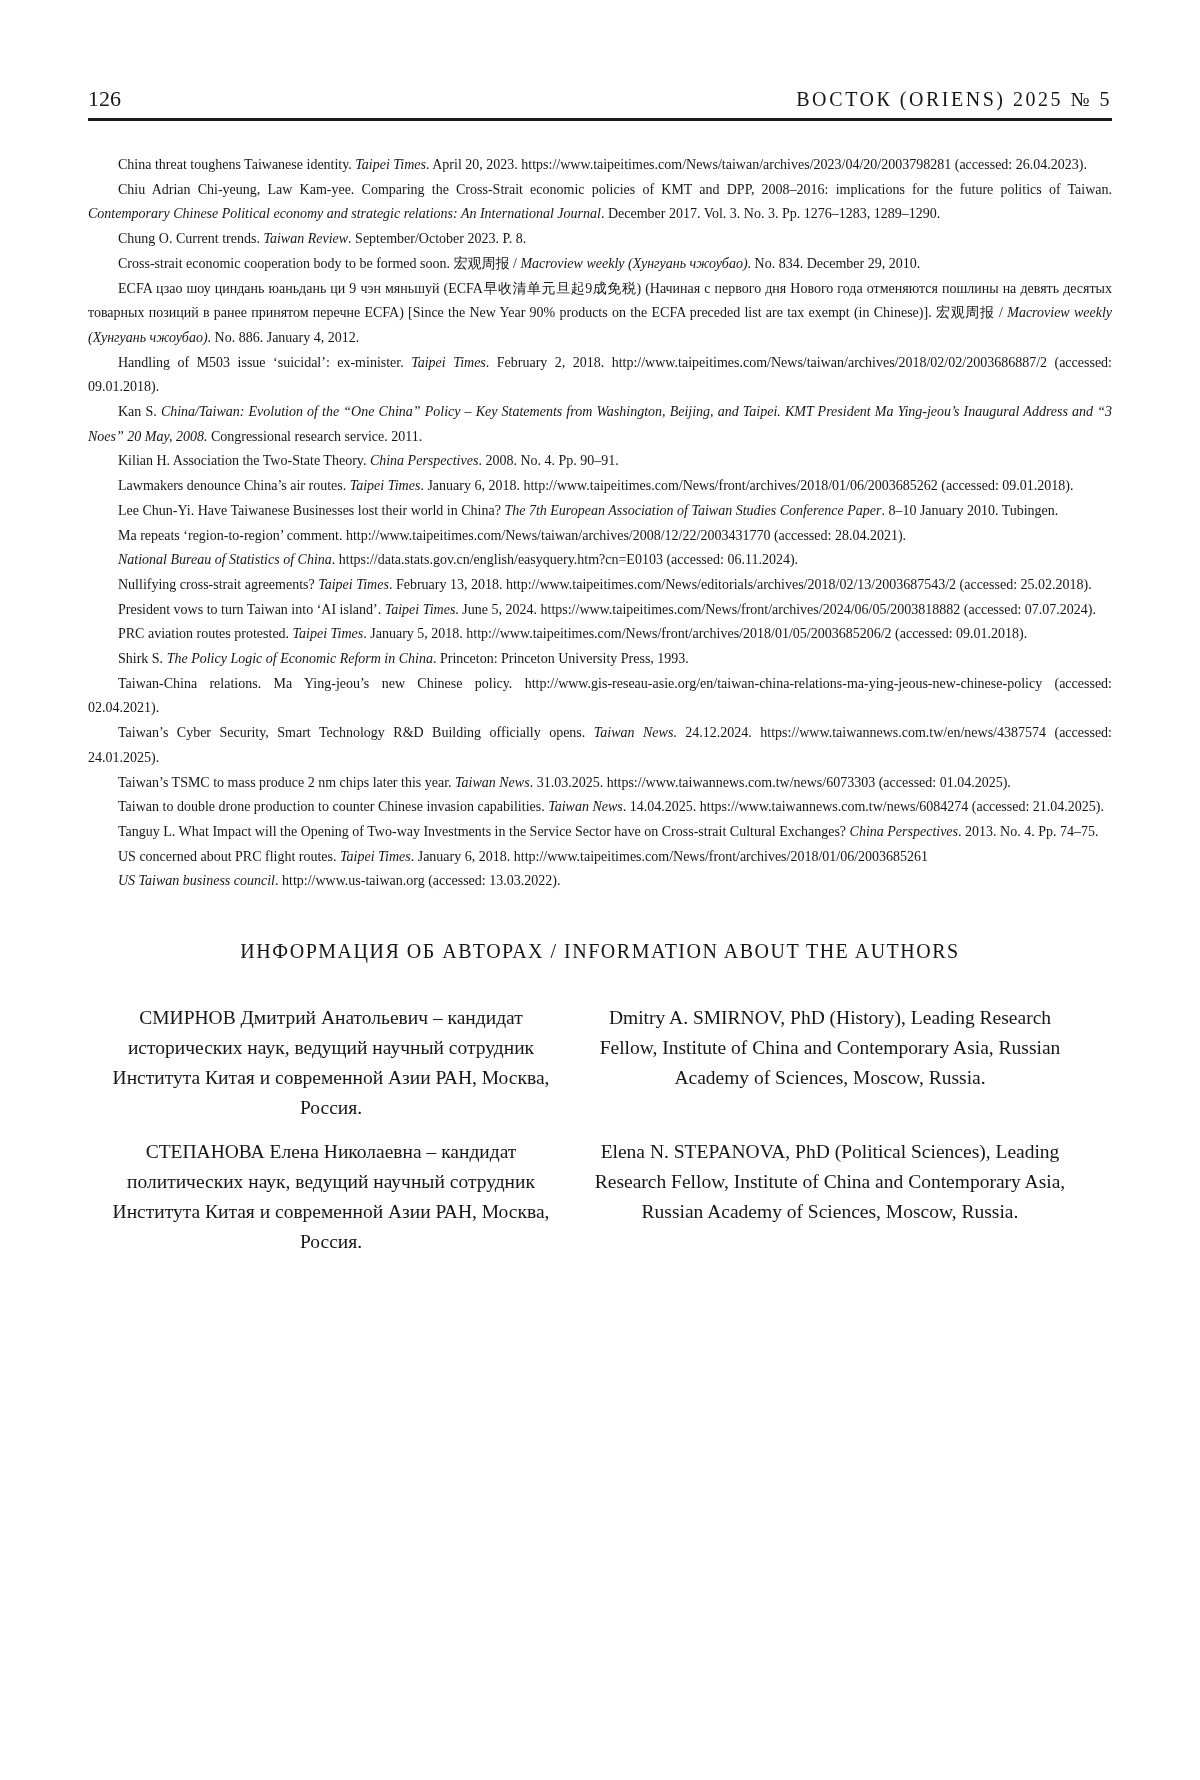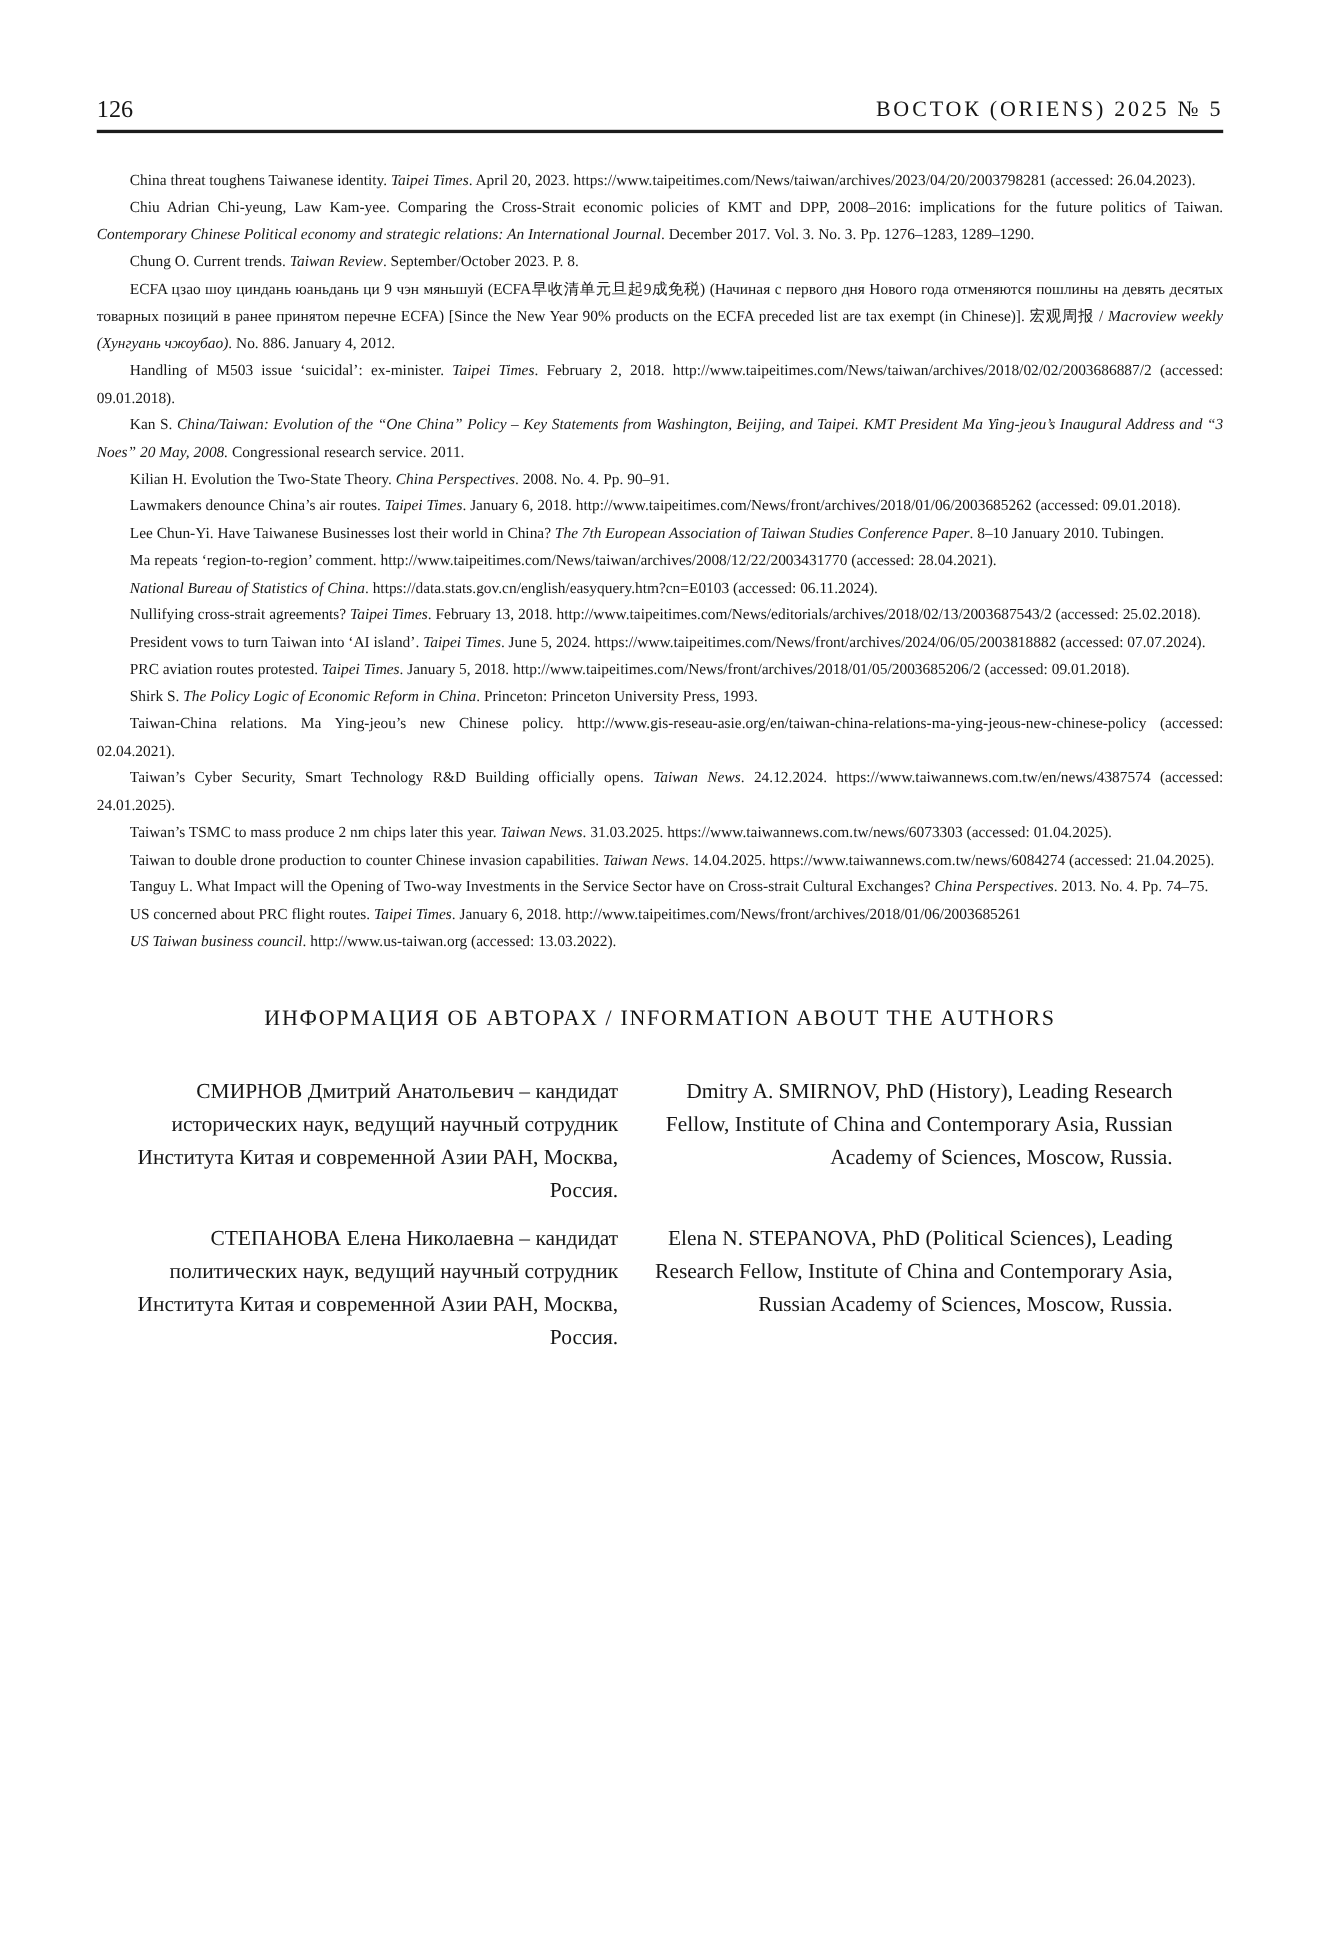--- a/index.html
+++ b/index.html
@@ -71,42 +71,43 @@
     grid-template-columns: 462px 1fr;
     column-gap: 32px;
     row-gap: 14px;
     margin-left: 12px;
     margin-right: 46px;
   }
   .author-cell {
     margin: 0;
     font-size: 19.5px;
     line-height: 30px;
-    text-align: right;
+    text-align: center;
   }
 </style>
 </head>
 <body>
 
 <div class="page">
 
   <header class="running-head">
     <span class="page-number">126</span>
     <span class="journal-title">ВОСТОК (ORIENS) 2025 № 5</span>
   </header>
   <div class="head-rule"></div>
 
   <main class="refs" id="refs">
       <p class="ref"><span>China threat toughens Taiwanese identity. </span><i>Taipei Times</i><span>. April 20, 2023. https://www.taipeitimes.com/News/taiwan/archives/2023/04/20/2003798281 (accessed: 26.04.2023).</span></p>
       <p class="ref"><span>Chiu Adrian Chi-yeung, Law Kam-yee. Comparing the Cross-Strait economic policies of KMT and DPP, 2008–2016: implications for the future politics of Taiwan. </span><i>Contemporary Chinese Political economy and strategic relations: An International Journal</i><span>. December 2017. Vol. 3. No. 3. Pp. 1276–1283, 1289–1290.</span></p>
       <p class="ref"><span>Chung O. Current trends. </span><i>Taiwan Review</i><span>. September/October 2023. P. 8.</span></p>
+      <p class="ref"><span>Cross-strait economic cooperation body to be formed soon. 宏观周报 / </span><i>Macroview weekly (Хунгуань чжоубао)</i><span>. No. 834. December 29, 2010.</span></p>
       <p class="ref"><span>ECFA цзао шоу циндань юаньдань ци 9 чэн мяньшуй (ECFA早收清单元旦起9成免税) (Начиная с первого дня Нового года отменяются пошлины на девять десятых товарных позиций в ранее принятом перечне ECFA) [Since the New Year 90% products on the ECFA preceded list are tax exempt (in Chinese)]. 宏观周报 / </span><i>Macroview weekly (Хунгуань чжоубао)</i><span>. No. 886. January 4, 2012.</span></p>
       <p class="ref"><span>Handling of M503 issue ‘suicidal’: ex-minister. </span><i>Taipei Times</i><span>. February 2, 2018. http://www.taipeitimes.com/News/taiwan/archives/2018/02/02/2003686887/2 (accessed: 09.01.2018).</span></p>
       <p class="ref"><span>Kan S. </span><i>China/Taiwan: Evolution of the “One China” Policy – Key Statements from Washington, Beijing, and Taipei. KMT President Ma Ying-jeou’s Inaugural Address and “3 Noes” 20 May, 2008.</i><span> Congressional research service. 2011.</span></p>
-      <p class="ref"><span>Kilian H. Evolution the Two-State Theory. </span><i>China Perspectives</i><span>. 2008. No. 4. Pp. 90–91.</span></p>
+      <p class="ref"><span>Kilian H. Association the Two-State Theory. </span><i>China Perspectives</i><span>. 2008. No. 4. Pp. 90–91.</span></p>
       <p class="ref"><span>Lawmakers denounce China’s air routes. </span><i>Taipei Times</i><span>. January 6, 2018. http://www.taipeitimes.com/News/front/archives/2018/01/06/2003685262 (accessed: 09.01.2018).</span></p>
       <p class="ref"><span>Lee Chun-Yi. Have Taiwanese Businesses lost their world in China? </span><i>The 7th European Association of Taiwan Studies Conference Paper</i><span>. 8–10 January 2010. Tubingen.</span></p>
       <p class="ref"><span>Ma repeats ‘region-to-region’ comment. http://www.taipeitimes.com/News/taiwan/archives/2008/12/22/2003431770 (accessed: 28.04.2021).</span></p>
       <p class="ref"><i>National Bureau of Statistics of China</i><span>. https://data.stats.gov.cn/english/easyquery.htm?cn=E0103 (accessed: 06.11.2024).</span></p>
       <p class="ref"><span>Nullifying cross-strait agreements? </span><i>Taipei Times</i><span>. February 13, 2018. http://www.taipeitimes.com/News/editorials/archives/2018/02/13/2003687543/2 (accessed: 25.02.2018).</span></p>
       <p class="ref"><span>President vows to turn Taiwan into ‘AI island’. </span><i>Taipei Times</i><span>. June 5, 2024. https://www.taipeitimes.com/News/front/archives/2024/06/05/2003818882 (accessed: 07.07.2024).</span></p>
       <p class="ref"><span>PRC aviation routes protested. </span><i>Taipei Times</i><span>. January 5, 2018. http://www.taipeitimes.com/News/front/archives/2018/01/05/2003685206/2 (accessed: 09.01.2018).</span></p>
       <p class="ref"><span>Shirk S. </span><i>The Policy Logic of Economic Reform in China</i><span>. Princeton: Princeton University Press, 1993.</span></p>
       <p class="ref"><span>Taiwan-China relations. Ma Ying-jeou’s new Chinese policy. http://www.gis-reseau-asie.org/en/taiwan-china-relations-ma-ying-jeous-new-chinese-policy (accessed: 02.04.2021).</span></p>
       <p class="ref"><span>Taiwan’s Cyber Security, Smart Technology R&amp;D Building officially opens. </span><i>Taiwan News</i><span>. 24.12.2024. https://www.taiwannews.com.tw/en/news/4387574 (accessed: 24.01.2025).</span></p>

